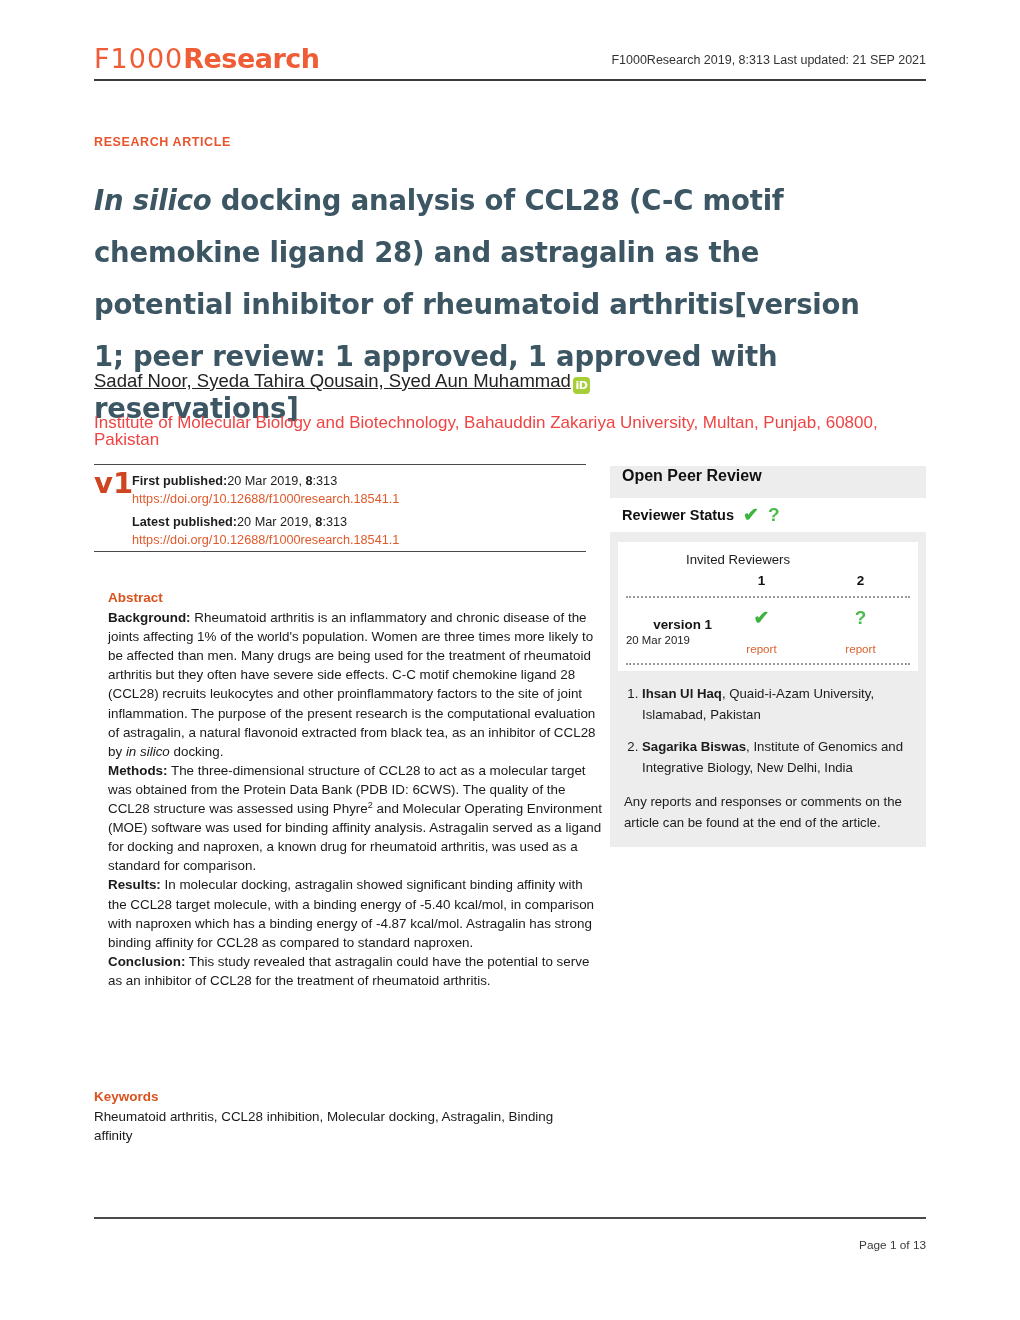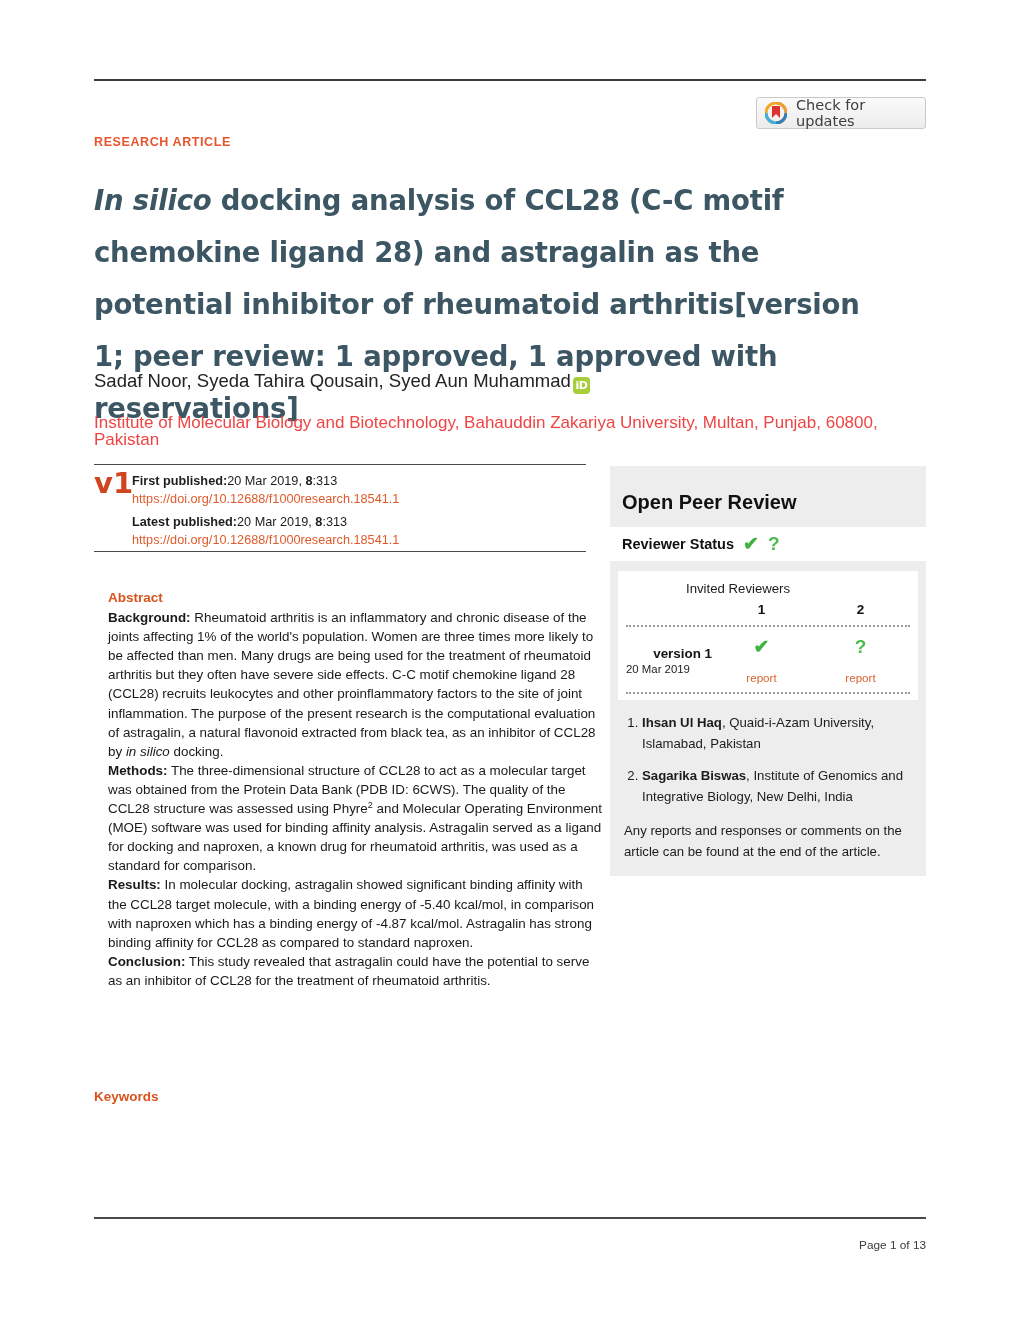--- a/index.html
+++ b/index.html
@@ -57,21 +57,21 @@
     position: absolute; left: 94px; top: 156px; width: 790px;
     font-size: 27.5px; line-height: 52px; font-weight: bold;
     color: #3c5663; letter-spacing: -0.2px;
     font-family: "DejaVu Sans", sans-serif;
   }
   .title .ital { font-style: italic; }
   .title .verspart { font-weight: bold; }
 
   .authors {
     position: absolute; left: 94px; top: 369px; width: 790px;
-    font-size: 18.5px; color: #232323; line-height: 24px;
+    font-size: 18.5px; color: #232323; line-height: 24px; text-decoration: underline;
   }
   .orcid {
     display: inline-block; width: 17px; height: 17px; vertical-align: -2px;
     background: #a6ce39; border-radius: 4px; margin-left: 2px;
     color: #ffffff; font-size: 11px; font-weight: bold; line-height: 17px;
     text-align: center; letter-spacing: -0.5px;
     font-family: "DejaVu Sans", sans-serif;
   }
   .affiliation {
     position: absolute; left: 94px; top: 414px; width: 800px;
@@ -121,22 +121,22 @@
     font-size: 13.4px; line-height: 19.1px; color: #1a1a1a;
   }
   .keywords p { margin: 0; }
 
   
   .opr {
     position: absolute; left: 610px; top: 466px; width: 316px;
     background: #ededed; padding-bottom: 14px;
   }
   .opr-title {
-    font-size: 20px; font-weight: bold; color: #111111;
-    padding: 25px 0 13px 12px;
+    font-size: 16px; font-weight: bold; color: #111111;
+    padding: 1px 0 13px 12px;
   }
   .opr-status {
     background: #ffffff; padding: 9px 0 9px 12px;
     display: flex; align-items: center; gap: 9px;
   }
   .opr-status-label { font-size: 14.5px; font-weight: bold; color: #111111; }
   .tick { color: #3fb33f; font-size: 19px; font-weight: bold; line-height: 16px; }
   .qmark { color: #4cbb4c; font-size: 19px; font-weight: bold; line-height: 16px; }
 
   .opr-tablewrap { background: #ededed; padding-top: 10px; }
@@ -185,34 +185,26 @@
   .pagenum {
     position: absolute; right: 94px; top: 1238px;
     font-size: 11.8px; color: #3a3a3a;
   }
 </style>
 </head>
 <body>
 
 <div class="page">
 
+  <div class="masthead">
+    <div class="logo"><span class="thin">F1000</span><span>Research</span></div>
+    <div class="masthead-cite">F1000Research 2019, 8:313 Last updated: 21 SEP 2021</div>
+  </div>
   <div class="rule-top"></div>
 
-  <div class="crossmark">
-    <span class="crossmark-icon">
-      <svg width="22" height="22" viewBox="0 0 22 22">
-        <circle cx="11" cy="11" r="10" fill="none" stroke="#f5a623" stroke-width="3"></circle>
-        <path d="M11 1 A10 10 0 0 1 21 11" fill="none" stroke="#e8a13a" stroke-width="3"></path>
-        <path d="M21 11 A10 10 0 0 1 11 21" fill="none" stroke="#2f7fc1" stroke-width="3"></path>
-        <path d="M11 21 A10 10 0 0 1 1 11" fill="none" stroke="#3fb0e0" stroke-width="3"></path>
-        <path d="M7 4 h8 v12 l-4 -4 l-4 4 z" fill="#e03131"></path>
-      </svg>
-    </span>
-    <span class="crossmark-label">Check for updates</span>
-  </div>
 
   <div class="kicker">RESEARCH ARTICLE</div>
   <h1 class="title"><span class="ital">In silico</span><span> docking analysis of CCL28 (C-C motif chemokine ligand 28) and astragalin as the potential inhibitor of rheumatoid arthritis</span><span class="verspart">[version 1; peer review: 1 approved, 1 approved with reservations]</span></h1>
 
   <div class="authors"><span>Sadaf Noor, Syeda Tahira Qousain, Syed Aun Muhammad</span><span class="orcid">iD</span></div>
   <div class="affiliation">Institute of Molecular Biology and Biotechnology, Bahauddin Zakariya University, Multan, Punjab, 60800, Pakistan</div>
 
   <div class="pubrule-top"></div>
   <div class="pubblock">
     <div class="vbadge">v1</div>
@@ -229,20 +221,21 @@
   <div class="abstract">
     <div class="sec-head">Abstract</div>
     <p><b>Background:</b><span> Rheumatoid arthritis is an inflammatory and chronic disease of the joints affecting 1% of the world's population. Women are three times more likely to be affected than men. Many drugs are being used for the treatment of rheumatoid arthritis but they often have severe side effects. C-C motif chemokine ligand 28 (CCL28) recruits leukocytes and other proinflammatory factors to the site of joint inflammation. The purpose of the present research is the computational evaluation of astragalin, a natural flavonoid extracted from black tea, as an inhibitor of CCL28 by </span><i>in silico</i><span> docking.</span></p>
     <p><b>Methods:</b><span> The three-dimensional structure of CCL28 to act as a molecular target was obtained from the Protein Data Bank (PDB ID: 6CWS). The quality of the CCL28 structure was assessed using Phyre</span><sup>2</sup><span> and Molecular Operating Environment (MOE) software was used for binding affinity analysis. Astragalin served as a ligand for docking and naproxen, a known drug for rheumatoid arthritis, was used as a standard for comparison.</span></p>
     <p><b>Results:</b><span> In molecular docking, astragalin showed significant binding affinity with the CCL28 target molecule, with a binding energy of -5.40 kcal/mol, in comparison with naproxen which has a binding energy of -4.87 kcal/mol. Astragalin has strong binding affinity for CCL28 as compared to standard naproxen.</span></p>
     <p><b>Conclusion:</b><span> This study revealed that astragalin could have the potential to serve as an inhibitor of CCL28 for the treatment of rheumatoid arthritis.</span></p>
   </div>
 
   <div class="keywords">
     <div class="sec-head">Keywords</div>
+    <p>Rheumatoid arthritis, CCL28 inhibition, Molecular docking, Astragalin, Binding affinity</p>
   </div>
 
   <div class="opr">
     <div class="opr-title">Open Peer Review</div>
 
     <div class="opr-status">
       <span class="opr-status-label">Reviewer Status</span>
       <span class="tick">✔</span>
       <span class="qmark">?</span>
     </div>

